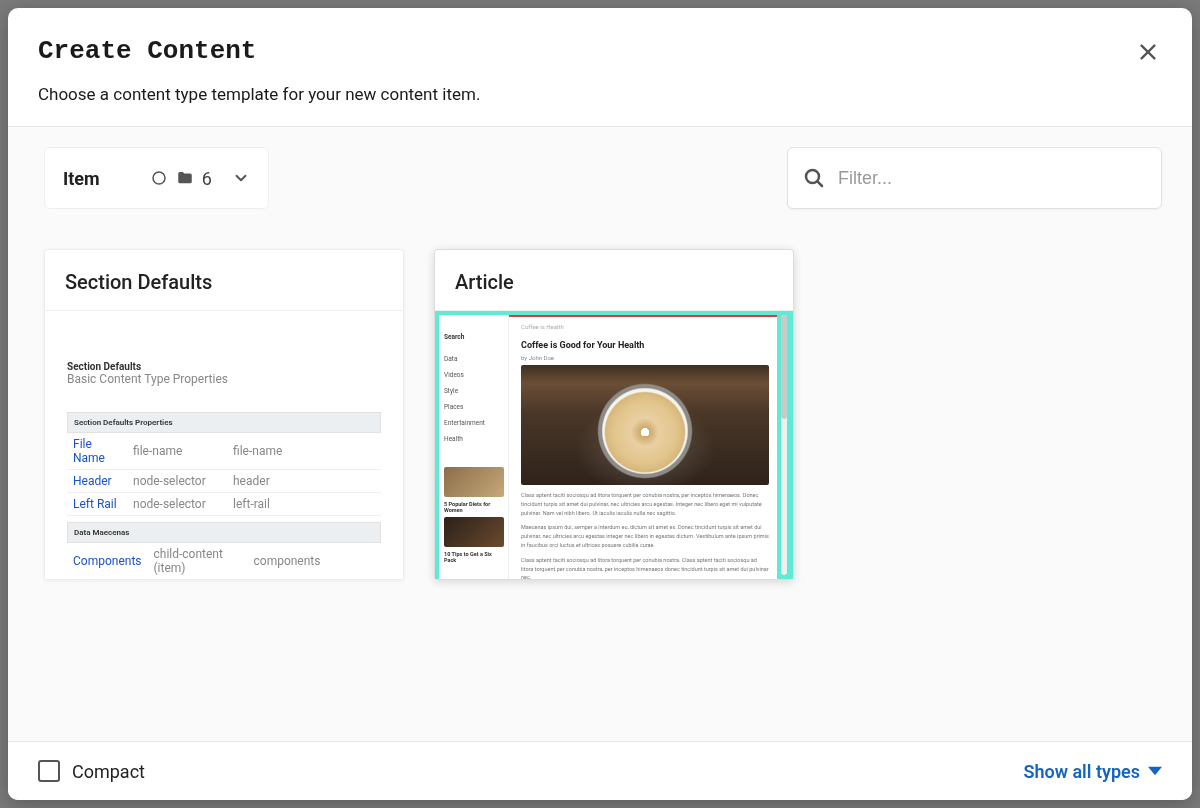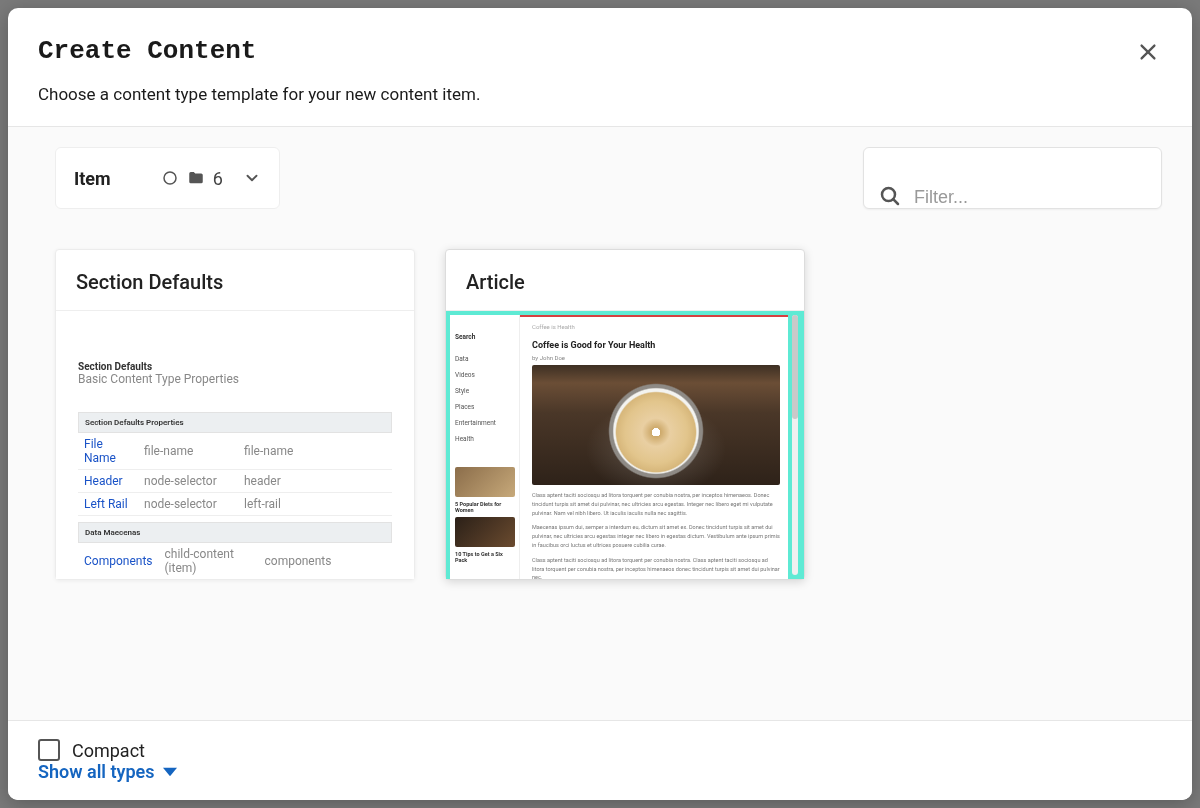--- a/index.html
+++ b/index.html
@@ -37,21 +37,21 @@
     width: 28px; height: 28px;
     cursor: pointer;
     color: #555;
     display:flex; align-items:center; justify-content:center;
   }
   .close-btn svg { width: 22px; height: 22px; }
 
   .modal-body {
     flex: 1;
     background: #fafafa;
-    padding: 20px 30px 20px 47px;
+    padding: 20px 30px 20px 36px;
     overflow: auto;
   }
 
   .controls-row {
     display: flex;
     align-items: center;
     justify-content: space-between;
     margin-bottom: 40px;
   }
   .item-selector {
@@ -75,27 +75,27 @@
     align-items: center;
     gap: 8px;
     color: #555;
   }
   .item-right svg { width:18px; height:18px; }
   .item-count { font-size: 18px; color:#444; }
   .chev { margin-left: 12px; }
 
   .filter-wrap {
     display: flex;
-    align-items: flex-end;
+    align-items: center;
     background: #ffffff;
     border: 1px solid #e2e2e2;
     border-radius: 6px;
     padding: 0 14px;
     height: 62px;
-    width: 299px;
+    width: 375px;
     box-shadow: 0 1px 2px rgba(0,0,0,0.05);
   }
   .filter-wrap svg { width:24px; height:24px; color:#555; margin-right:12px; }
   .filter-input {
     border: none;
     outline: none;
     font-size: 18px;
     flex: 1;
     color: #333;
     background: transparent;
@@ -175,22 +175,22 @@
   }
   .art-para { font-size:5.5px; line-height:1.6; color:#777; margin-bottom:6px; }
   .art-scroll { position:absolute; right:6px; top:4px; bottom:4px; width:6px; background:#f0f0f0; border-radius:3px; }
   .art-scroll::after { content:""; position:absolute; left:0; right:0; top:0; height:40%; background:#c9c9c9; border-radius:3px; }
 
   .modal-footer {
     border-top: 1px solid #e6e6e6;
     background:#fff;
     padding: 18px 30px;
     display: flex;
+    align-items: center;
     justify-content: space-between;
-    flex-direction: column;
   }
   .compact-wrap { display:flex; align-items:center; gap:12px; cursor:pointer; }
   .checkbox-box {
     width:22px; height:22px; border:2.5px solid #555; border-radius:3px; background:#fff;
   }
   .compact-label { font-size:18px; color:#222; }
   .show-types {
     display:flex; align-items:center; gap:8px;
     color:#1565c0; font-size:18px; font-weight:600; cursor:pointer;
   }

